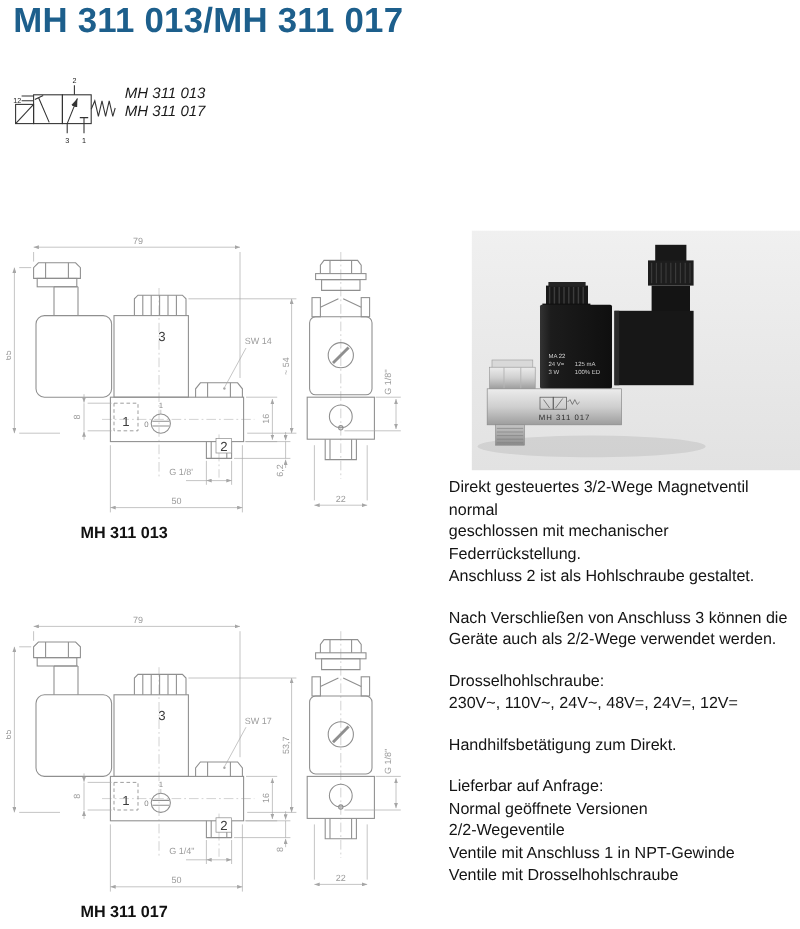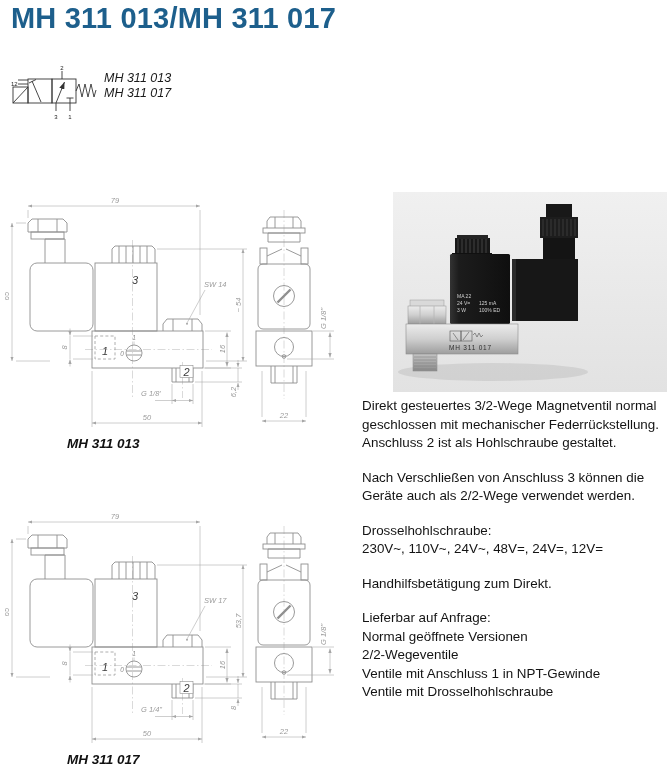--- a/index.html
+++ b/index.html
@@ -3,27 +3,27 @@
 <meta charset="utf-8">
 <style>
   html,body{margin:0;padding:0;background:#fff;}
   .page{position:relative;width:667px;height:772px;background:#fff;overflow:hidden;
         font-family:"Liberation Sans",sans-serif;}
   .title{position:absolute;left:11px;top:2px;font-size:29px;font-weight:bold;
          color:#1d5f8c;letter-spacing:0.2px;margin:0;}
   .schematic{position:absolute;left:8px;top:62px;}
   .variant-labels{position:absolute;left:104px;top:71px;font-style:italic;
                   font-size:12.5px;line-height:15px;color:#1a1a1a;}
-  .drawing{position:absolute;left:5px;font-style:italic;}
+  .drawing{position:absolute;left:5px;}
   .drawing.d1{top:186px;}
   .drawing.d2{top:502px;}
   .photo{position:absolute;left:393px;top:192px;}
   .description{position:absolute;left:358px;top:397px;width:308px;
                font-size:13.4px;line-height:18.5px;color:#141414;}
-  .description p{margin:0 0 16px 4px;white-space:pre-line;}
+  .description p{margin:0 0 16px 16px;white-space:pre-line;}
   
   .ol{stroke:#8f8f8f;fill:none;stroke-width:0.9;}
   .dash{stroke:#9a9a9a;fill:none;stroke-width:0.8;stroke-dasharray:3 2.2;}
   .cl{stroke:#bcbcbc;fill:none;stroke-width:0.55;stroke-dasharray:8 2.5 1.5 2.5;}
   .dim{stroke:#a6a6a6;fill:none;stroke-width:0.55;}
   .slot{stroke:#8f8f8f;fill:none;stroke-width:2.4;}
   .sym{stroke:#333;fill:none;stroke-width:0.9;}
   text{font-family:"Liberation Sans",sans-serif;}
   .dt{fill:#9b9b9b;font-size:7.5px;}
   .pl{fill:#3c3c3c;font-size:11px;}

